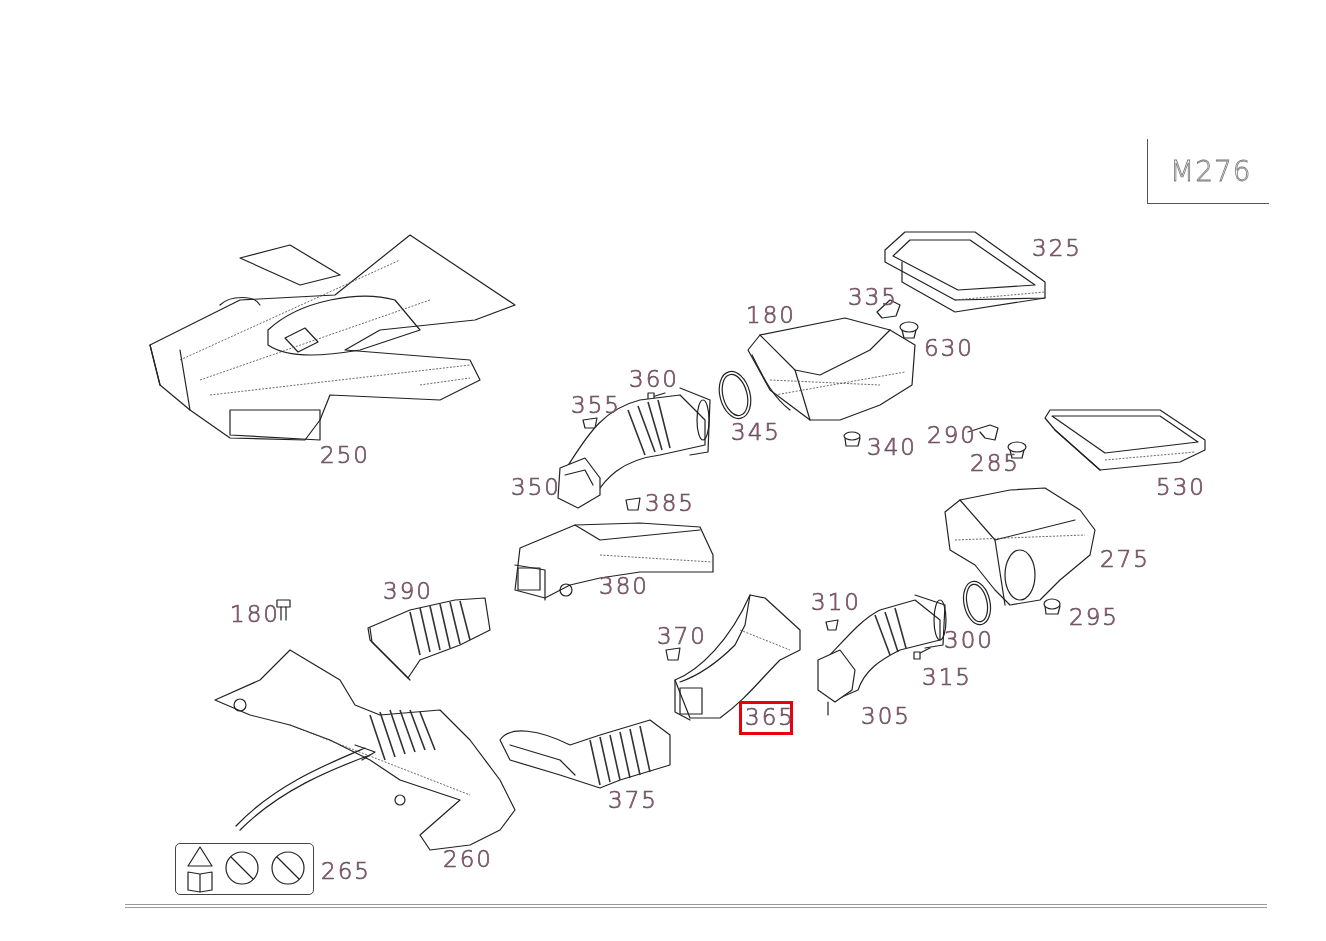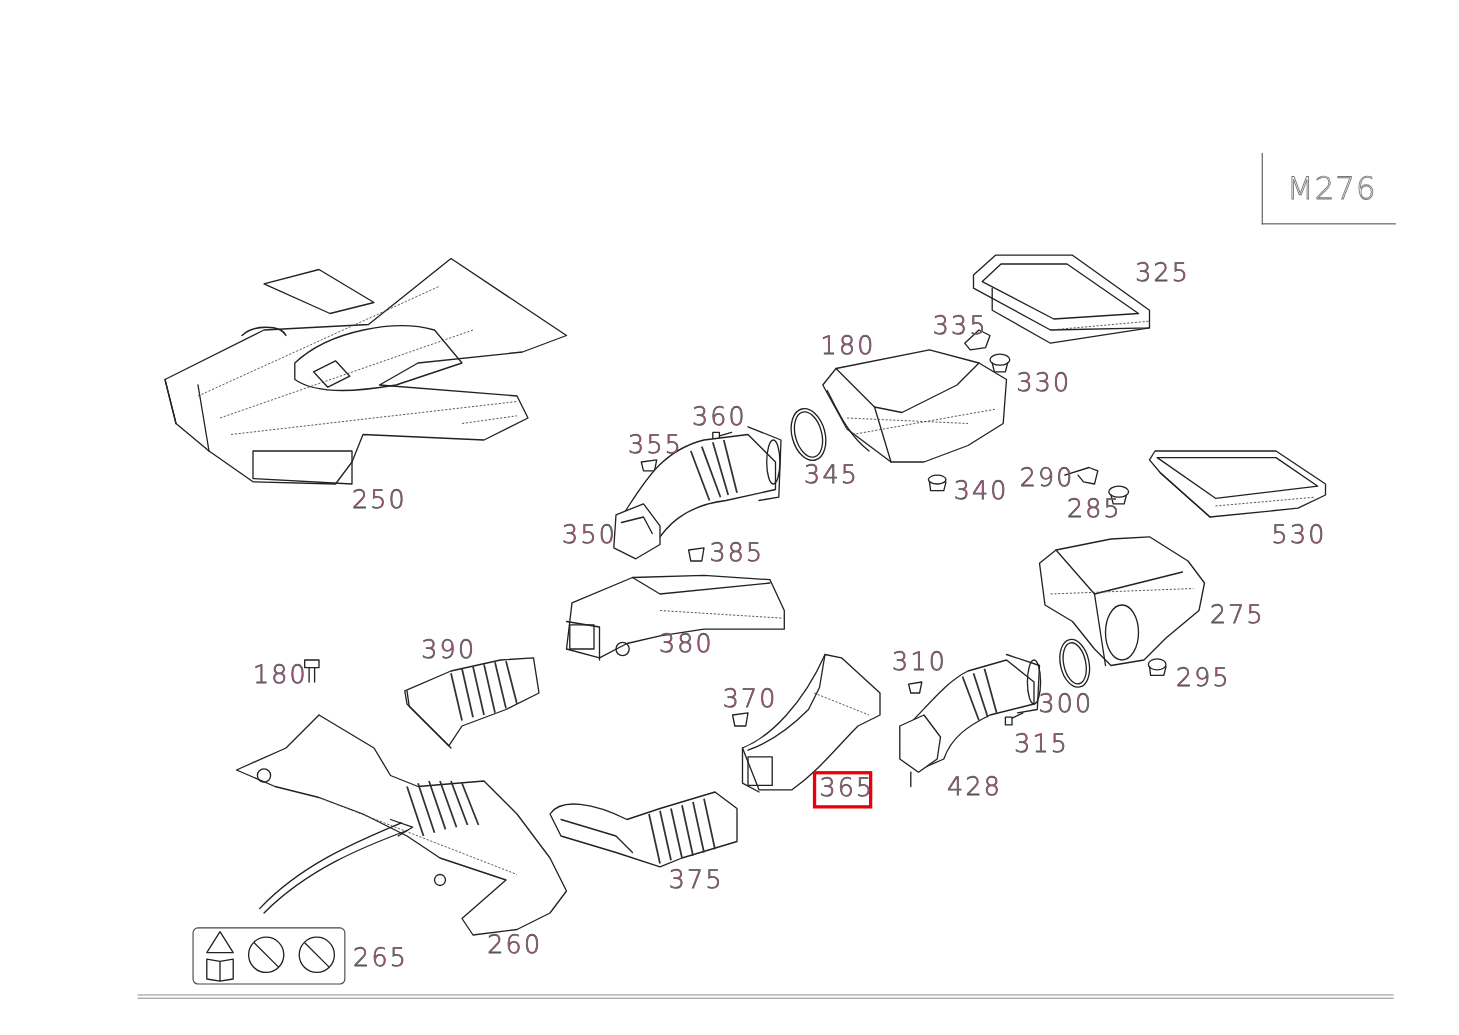--- a/index.html
+++ b/index.html
@@ -217,26 +217,26 @@
 <span class="lbl" style="left:320px;top:444px">250</span>
 <span class="lbl" style="left:443px;top:848px">260</span>
 <span class="lbl" style="left:321px;top:860px">265</span>
 <span class="lbl" style="left:230px;top:603px">180</span>
 <span class="lbl" style="left:1100px;top:548px">275</span>
 <span class="lbl" style="left:1156px;top:476px">530</span>
 <span class="lbl" style="left:970px;top:452px">285</span>
 <span class="lbl" style="left:927px;top:424px">290</span>
 <span class="lbl" style="left:1069px;top:606px">295</span>
 <span class="lbl" style="left:944px;top:629px">300</span>
-<span class="lbl" style="left:861px;top:705px">428</span>
+<span class="lbl" style="left:861px;top:705px">305</span>
 <span class="lbl" style="left:811px;top:591px">310</span>
 <span class="lbl" style="left:922px;top:666px">315</span>
 <span class="lbl" style="left:746px;top:304px">180</span>
 <span class="lbl" style="left:1032px;top:237px">325</span>
-<span class="lbl" style="left:924px;top:337px">330</span>
+<span class="lbl" style="left:924px;top:337px">630</span>
 <span class="lbl" style="left:848px;top:286px">335</span>
 <span class="lbl" style="left:867px;top:436px">340</span>
 <span class="lbl" style="left:731px;top:421px">345</span>
 <span class="lbl" style="left:511px;top:476px">350</span>
 <span class="lbl" style="left:571px;top:394px">355</span>
 <span class="lbl" style="left:629px;top:368px">360</span>
 <span class="lbl" style="left:745px;top:706px">365</span>
 <span class="lbl" style="left:657px;top:625px">370</span>
 <span class="lbl" style="left:608px;top:789px">375</span>
 <span class="lbl" style="left:599px;top:575px">380</span>

